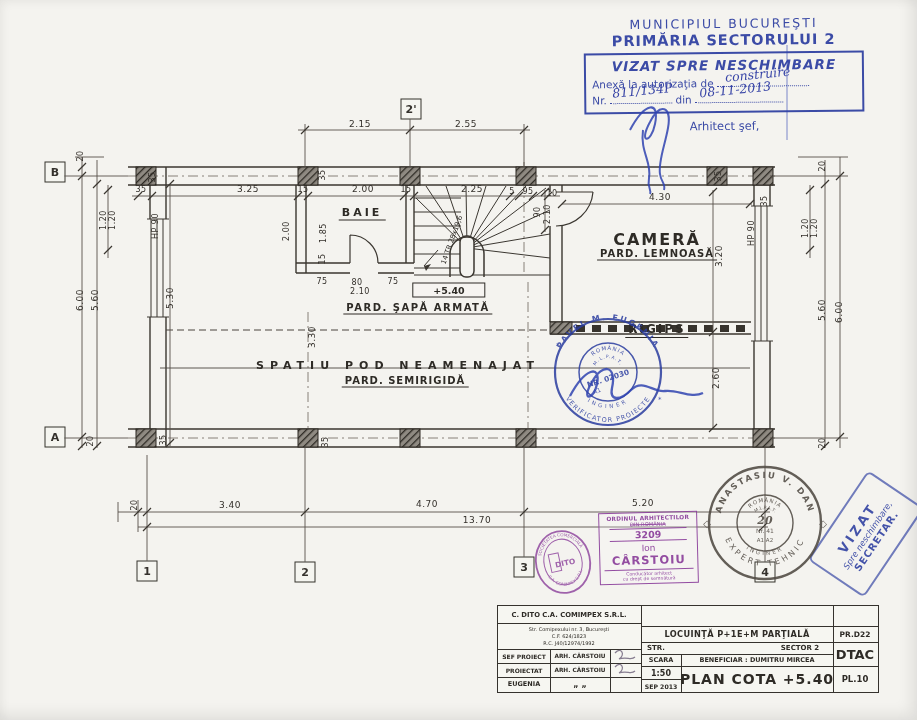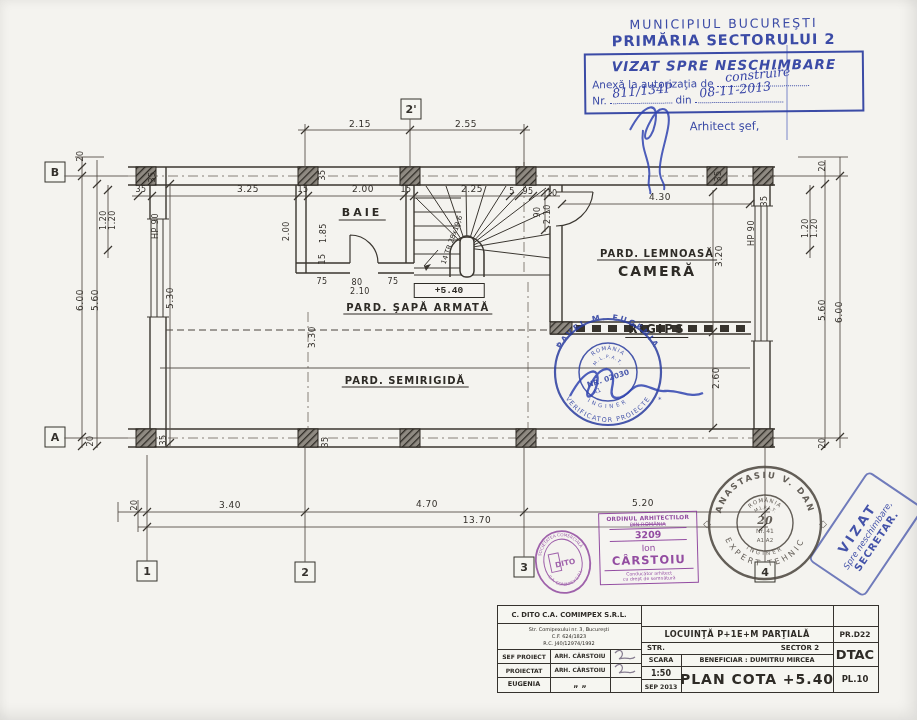--- a/index.html
+++ b/index.html
@@ -8,21 +8,21 @@
         box-shadow:inset -6px -6px 14px rgba(0,0,0,.08), inset 3px 3px 10px rgba(0,0,0,.04);}
   svg{position:absolute;left:0;top:0;}
   #linework{z-index:1;}
   .layer{position:absolute;left:0;top:0;width:917px;height:720px;z-index:2;}
   .dim{position:absolute;font-size:9px;letter-spacing:.5px;color:#332f2a;white-space:nowrap;font-weight:500;}
   .lbl{position:absolute;transform:translate(-50%,-50%);white-space:nowrap;color:#2e2b26;font-weight:bold;}
   .u{border-bottom:1.3px solid #2e2b26;padding:0 3px 1px;}
   .gmark{position:absolute;width:19px;height:19px;border:1.8px solid #35322d;background:rgba(246,245,241,.55);
          font-size:11px;font-weight:bold;display:flex;align-items:center;justify-content:center;
          transform:translate(-50%,-50%);z-index:2;}
-  .boxed{border:1.4px solid #2e2b26;padding:1px 20px;background:rgba(246,245,241,.6);font-family:Liberation Mono, monospace;}
+  .boxed{border:1.4px solid #2e2b26;padding:1px 20px;background:rgba(246,245,241,.6);}
   
   .apv{position:absolute;left:578px;top:16px;width:292px;z-index:4;color:#2c3da0;text-align:center;
        transform:rotate(-.6deg);opacity:.92;}
   .apv .t1{font-size:12.5px;letter-spacing:2px;}
   .apv .t2{font-size:14.5px;font-weight:bold;letter-spacing:1px;margin-top:1px;}
   .apv .vbox{border:2.4px solid #2c3da0;margin:4px 6px 0;padding:3px 6px 6px;text-align:left;}
   .apv .bt{font-size:13.5px;font-weight:bold;font-style:italic;letter-spacing:1px;text-align:center;}
   .apv .frow{font-size:10.5px;margin-top:4px;position:relative;}
   .dots{display:inline-block;border-bottom:1.6px dotted #2c3da0;height:9px;position:relative;}
   .hw{position:absolute;font-family:"DejaVu Serif",serif;font-style:italic;font-size:12.5px;
@@ -224,23 +224,24 @@
       <div class="gmark" style="left: 55px; top: 437px;">A</div>
       <div class="gmark" style="left: 411px; top: 109px;">2'</div>
       <div class="gmark" style="left: 147px; top: 571px;">1</div>
       <div class="gmark" style="left: 305px; top: 572px;">2</div>
       <div class="gmark" style="left: 524px; top: 567px;">3</div>
       <div class="gmark" style="left: 765px; top: 572px;">4</div>
     </div>
 
   <div class="layer">
     <div class="lbl" style="left:362px;top:212px;font-size:11px;letter-spacing:3px;"><span class="u">BAIE</span></div>
-    <div class="lbl" style="left:657px;top:239px;font-size:14px;letter-spacing:2px;margin-top:32px;"><span>CAMERĂ</span></div>
+    <div class="lbl" style="left:657px;top:239px;font-size:16px;letter-spacing:2px;"><span>CAMERĂ</span></div>
     <div class="lbl" style="left:657px;top:253px;font-size:10px;letter-spacing:1px;"><span class="u">PARD. LEMNOASĂ</span></div>
     <div class="lbl" style="left:418px;top:307px;font-size:10px;letter-spacing:1.5px;"><span class="u">PARD. ŞAPĂ ARMATĂ</span></div>
+    <div class="lbl" style="left:398px;top:365px;font-size:11px;letter-spacing:6px;"><span>SPATIU POD NEAMENAJAT</span></div>
     <div class="lbl" style="left:405px;top:380px;font-size:10px;letter-spacing:1px;"><span class="u">PARD. SEMIRIGIDĂ</span></div>
     <div class="lbl" style="left:657px;top:329px;font-size:12px;letter-spacing:2px;"><span class="u">RIGIPS</span></div>
     <div class="lbl" style="left:449px;top:290px;font-size:9.5px;"><span class="boxed">+5.40</span></div>
     <div class="lbl" style="left:452px;top:240px;font-size:7px;font-weight:normal;transform:translate(-50%,-50%) rotate(-70deg);"><span>14 TR 28x19,6</span></div>
   </div>
 
   <div class="apv">
     <div class="t1">MUNICIPIUL BUCUREŞTI</div>
     <div class="t2">PRIMĂRIA SECTORULUI 2</div>
     <div class="vbox">

